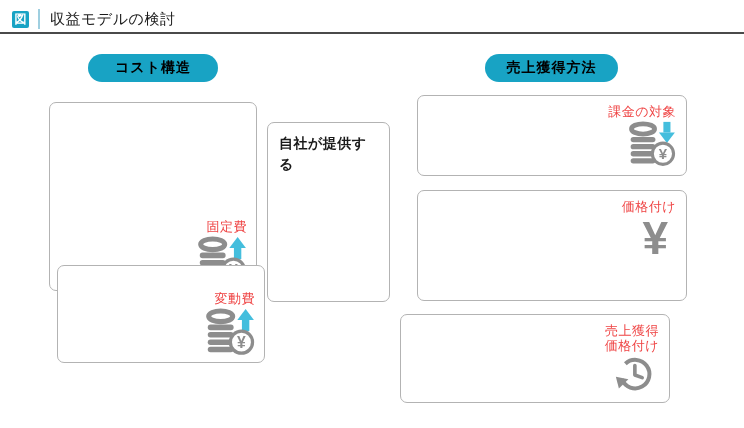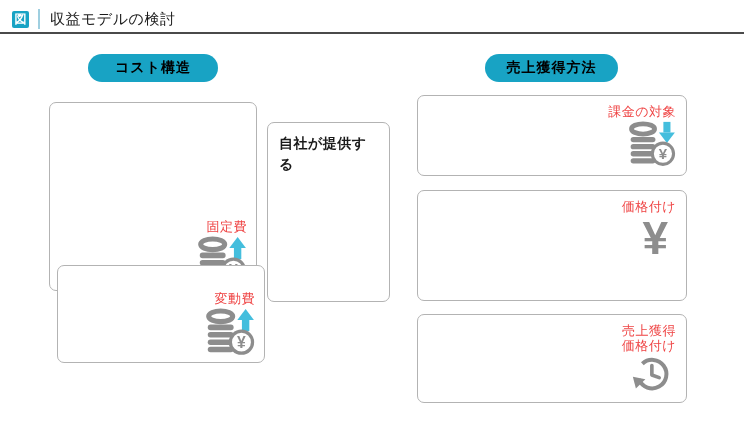--- a/index.html
+++ b/index.html
@@ -24,21 +24,21 @@
   }
   .pill-left{left:88px;top:54px;width:130px;}
   .pill-right{left:485px;top:54px;width:133px;}
   
   .box{position:absolute;background:#fff;border:1.5px solid #b3b3b3;border-radius:7px;box-sizing:border-box;}
   .box-l1{left:49px;top:102px;width:208px;height:189px;}
   .box-l2{left:57px;top:265px;width:208px;height:98px;}
   .box-c {left:267px;top:122px;width:123px;height:180px;}
   .box-r1{left:417px;top:95px;width:270px;height:81px;}
   .box-r2{left:417px;top:190px;width:270px;height:111px;padding-left:40px;}
-  .box-r3{left:417px;top:314px;width:270px;height:89px;}
+  .box-r3{left:400px;top:314px;width:270px;height:89px;}
   
   .corner{position:absolute;display:flex;flex-direction:column;align-items:flex-end;}
   .corner-br{right:9px;bottom:6px;}
   .corner-tr{right:10px;top:8px;}
   .box-label{font-size:13px;color:#ef4444;line-height:15px;text-align:right;letter-spacing:0.5px;}
   .icon-wrap{margin-top:2px;line-height:0;}
   
   .center-text{padding:10px 11px;font-size:14px;font-weight:bold;line-height:21px;letter-spacing:0.5px;}
   .center-text span{display:block;}
   

